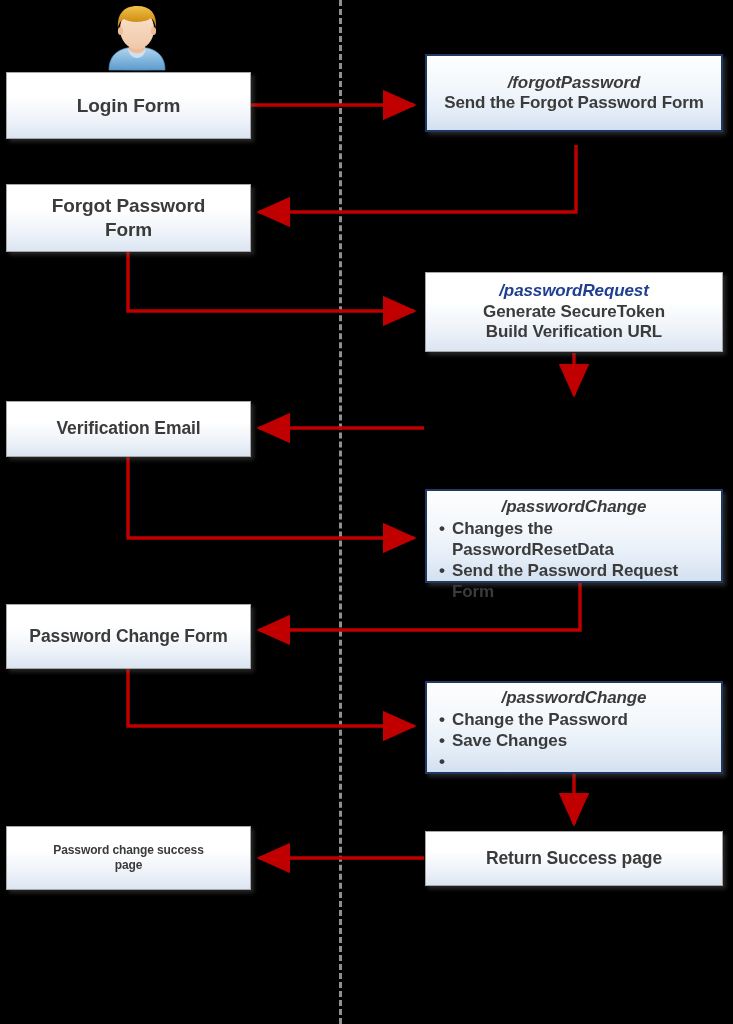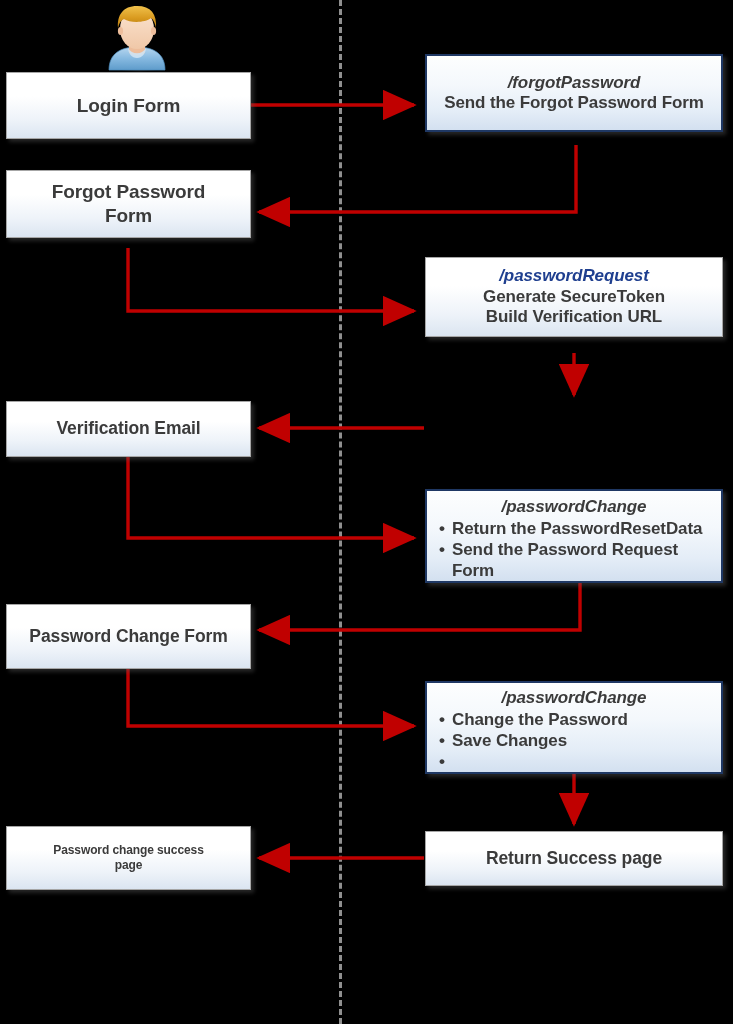--- a/index.html
+++ b/index.html
@@ -172,54 +172,54 @@
     <path d="M36,4 C22,4 16,13 17,26 C18,21 20,18 23,17 C29,21 44,21 50,16 C53,18 54,22 55,26 C56,12 50,4 36,4 Z" fill="url(#hairG)"></path>
 
     <ellipse cx="19.5" cy="29" rx="2.6" ry="4" fill="#edbd9b"></ellipse>
     <ellipse cx="52.5" cy="29" rx="2.6" ry="4" fill="#edbd9b"></ellipse>
   </svg>
 
   <div class="node" style="left:6px;top:72px;width:245px;height:67px;">
     <div class="caption" style="font-size:19px;">Login Form</div>
   </div>
 
-  <div class="node" style="left:6px;top:170px;width:245px;height:68px;">
+  <div class="node" style="left:6px;top:184px;width:245px;height:68px;">
     <div class="caption" style="font-size:19px;padding:0 22px;">Forgot Password Form</div>
   </div>
 
   <div class="node" style="left:6px;top:401px;width:245px;height:56px;">
     <div class="caption" style="font-size:17.5px;">Verification Email</div>
   </div>
 
   <div class="node" style="left:6px;top:604px;width:245px;height:65px;">
     <div class="caption" style="font-size:17.5px;">Password Change Form</div>
   </div>
 
   <div class="node" style="left:6px;top:826px;width:245px;height:64px;">
     <div class="caption" style="font-size:12px;padding:0 34px;">Password change success page</div>
   </div>
 
   <div class="node accent" style="left:425px;top:54px;width:298px;height:78px;">
     <div class="title dark" style="font-size:17px;">/forgotPassword</div>
     <div class="line" style="font-size:17px;">Send the Forgot Password Form</div>
   </div>
 
-  <div class="node" style="left:425px;top:257px;width:298px;height:80px;">
+  <div class="node" style="left:425px;top:272px;width:298px;height:80px;">
     <div class="title blue" style="font-size:17px;">/passwordRequest</div>
     <div class="line" style="font-size:17px;">Generate SecureToken</div>
     <div class="line" style="font-size:17px;">Build Verification URL</div>
   </div>
 
 
   <div class="node accent" style="left:425px;top:489px;width:298px;height:94px;justify-content:flex-start;padding-top:6px;">
     <div class="title dark" style="font-size:17px;">/passwordChange</div>
     <ul class="bullets" style="font-size:17px;">
       <li>
         <span class="bullet-dot">•</span>
-        <span>Return the PasswordResetData</span>
+        <span>Changes the PasswordResetData</span>
       </li>
       <li>
         <span class="bullet-dot">•</span>
         <span>Send the Password Request Form</span>
       </li>
     </ul>
   </div>
 
   <div class="node accent" style="left:425px;top:681px;width:298px;height:93px;justify-content:flex-start;padding-top:5px;">
     <div class="title dark" style="font-size:17px;">/passwordChange</div>

